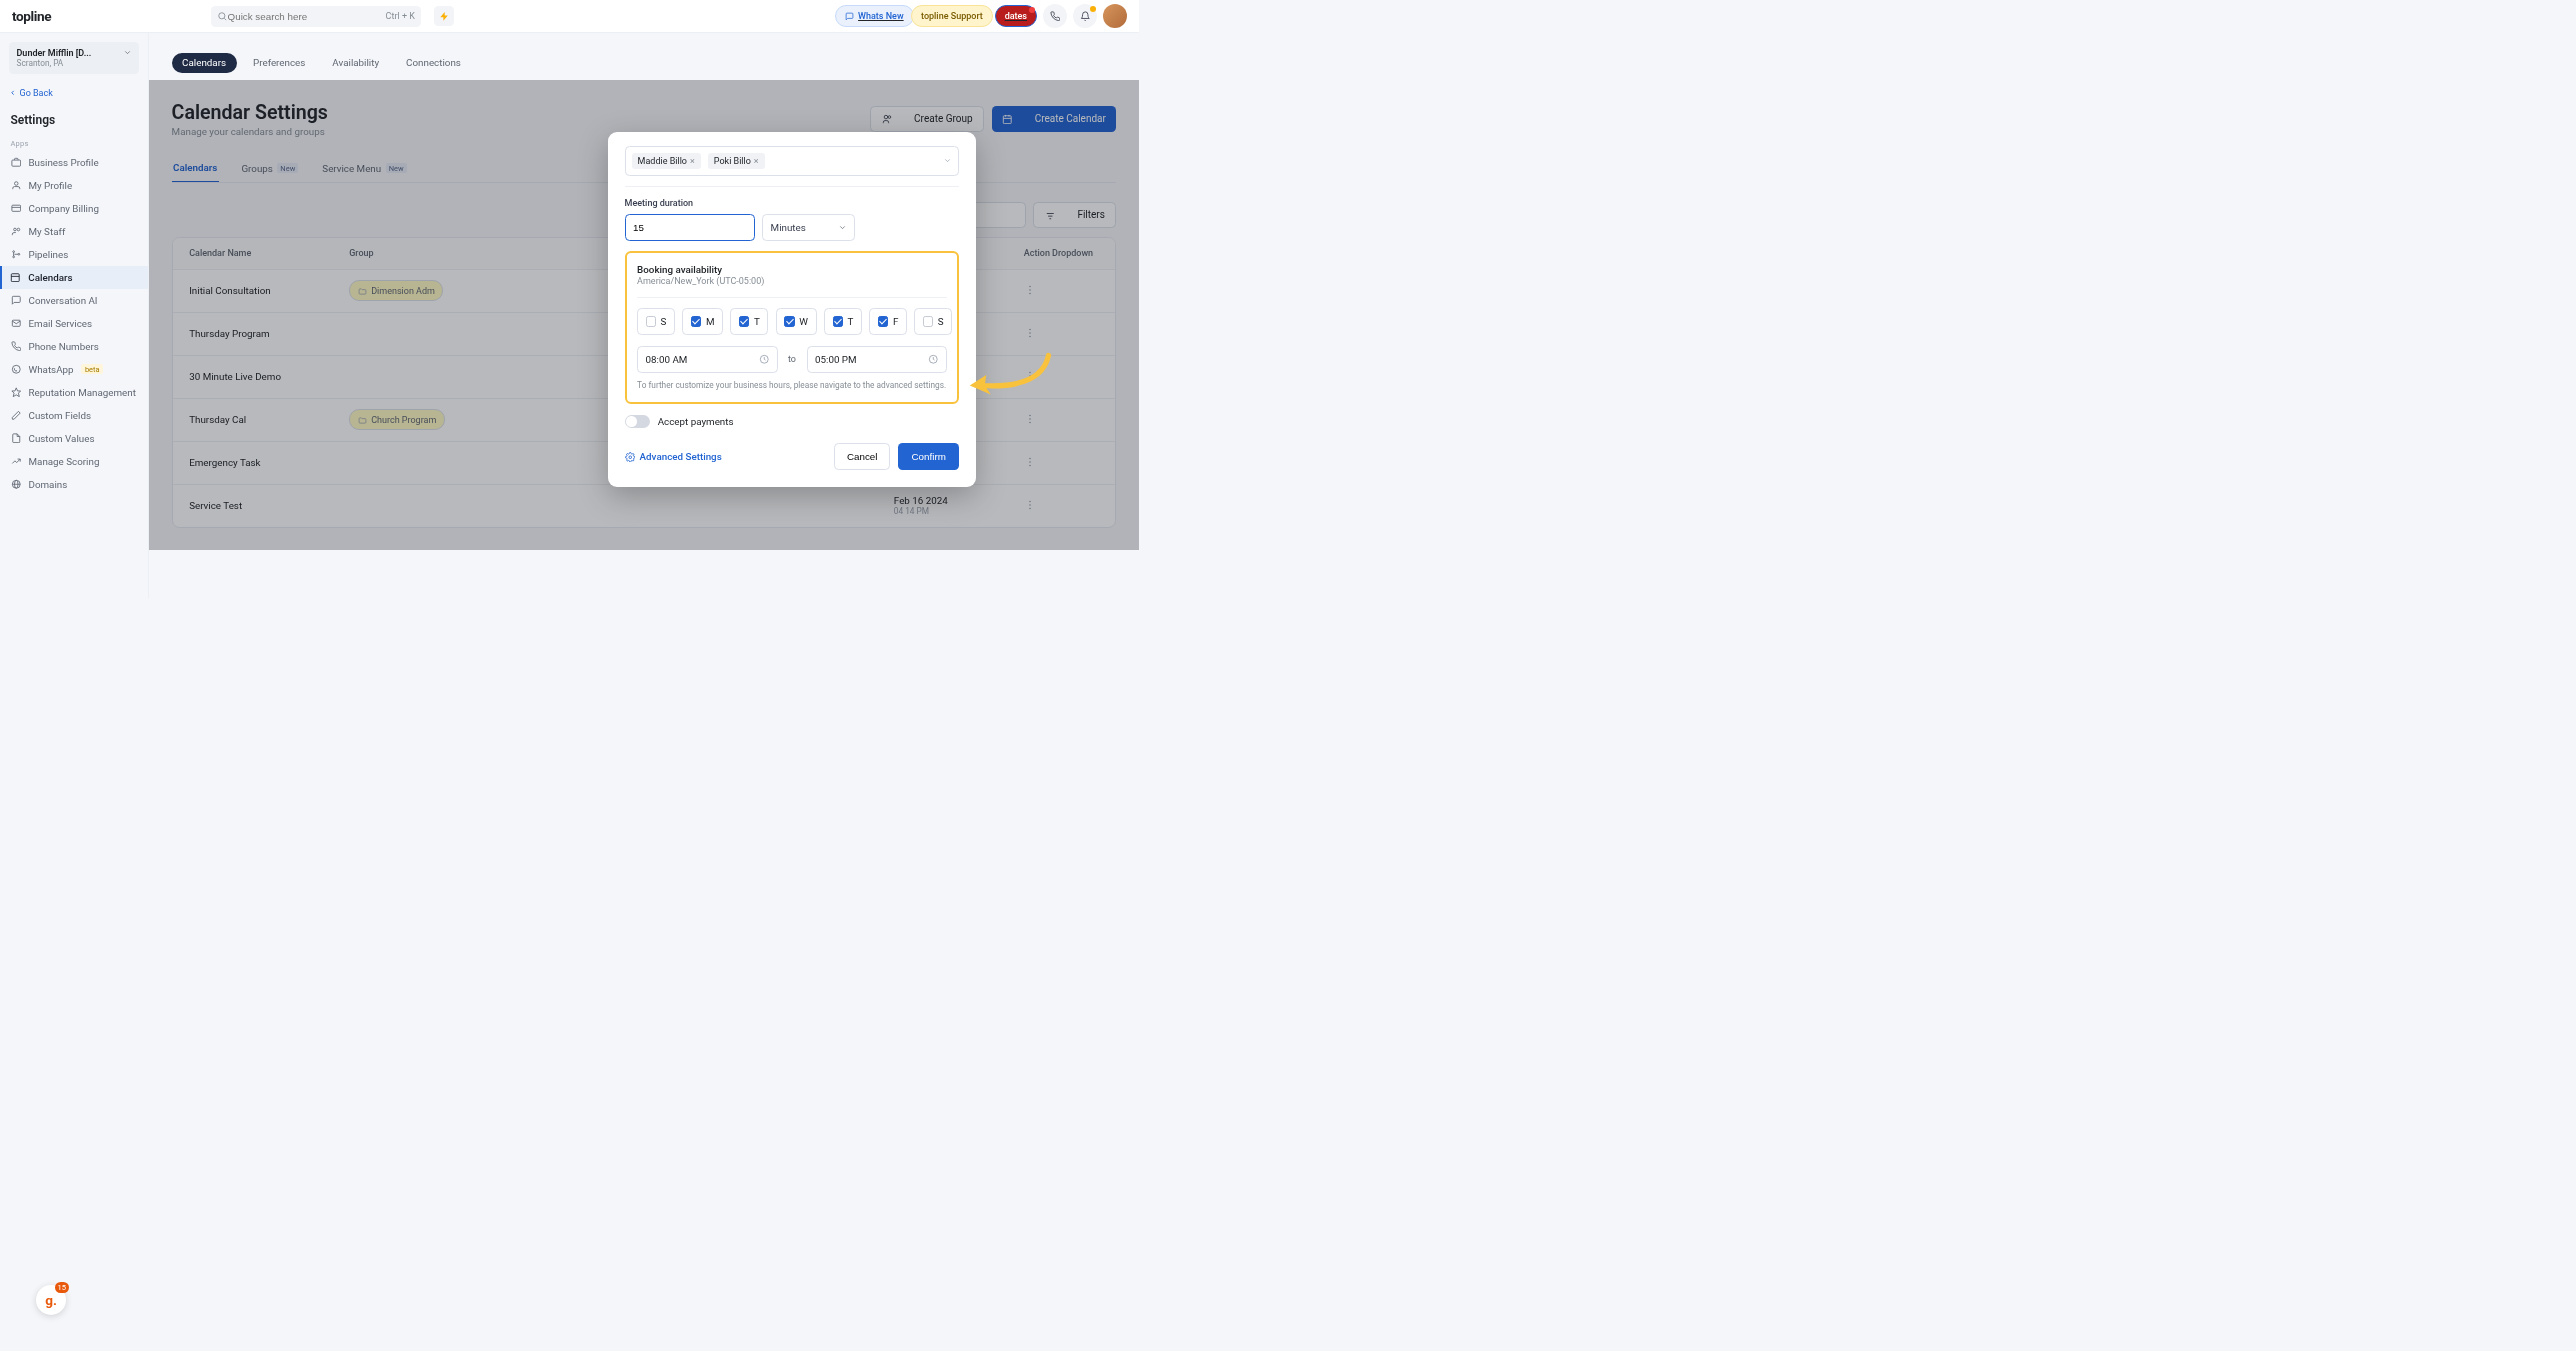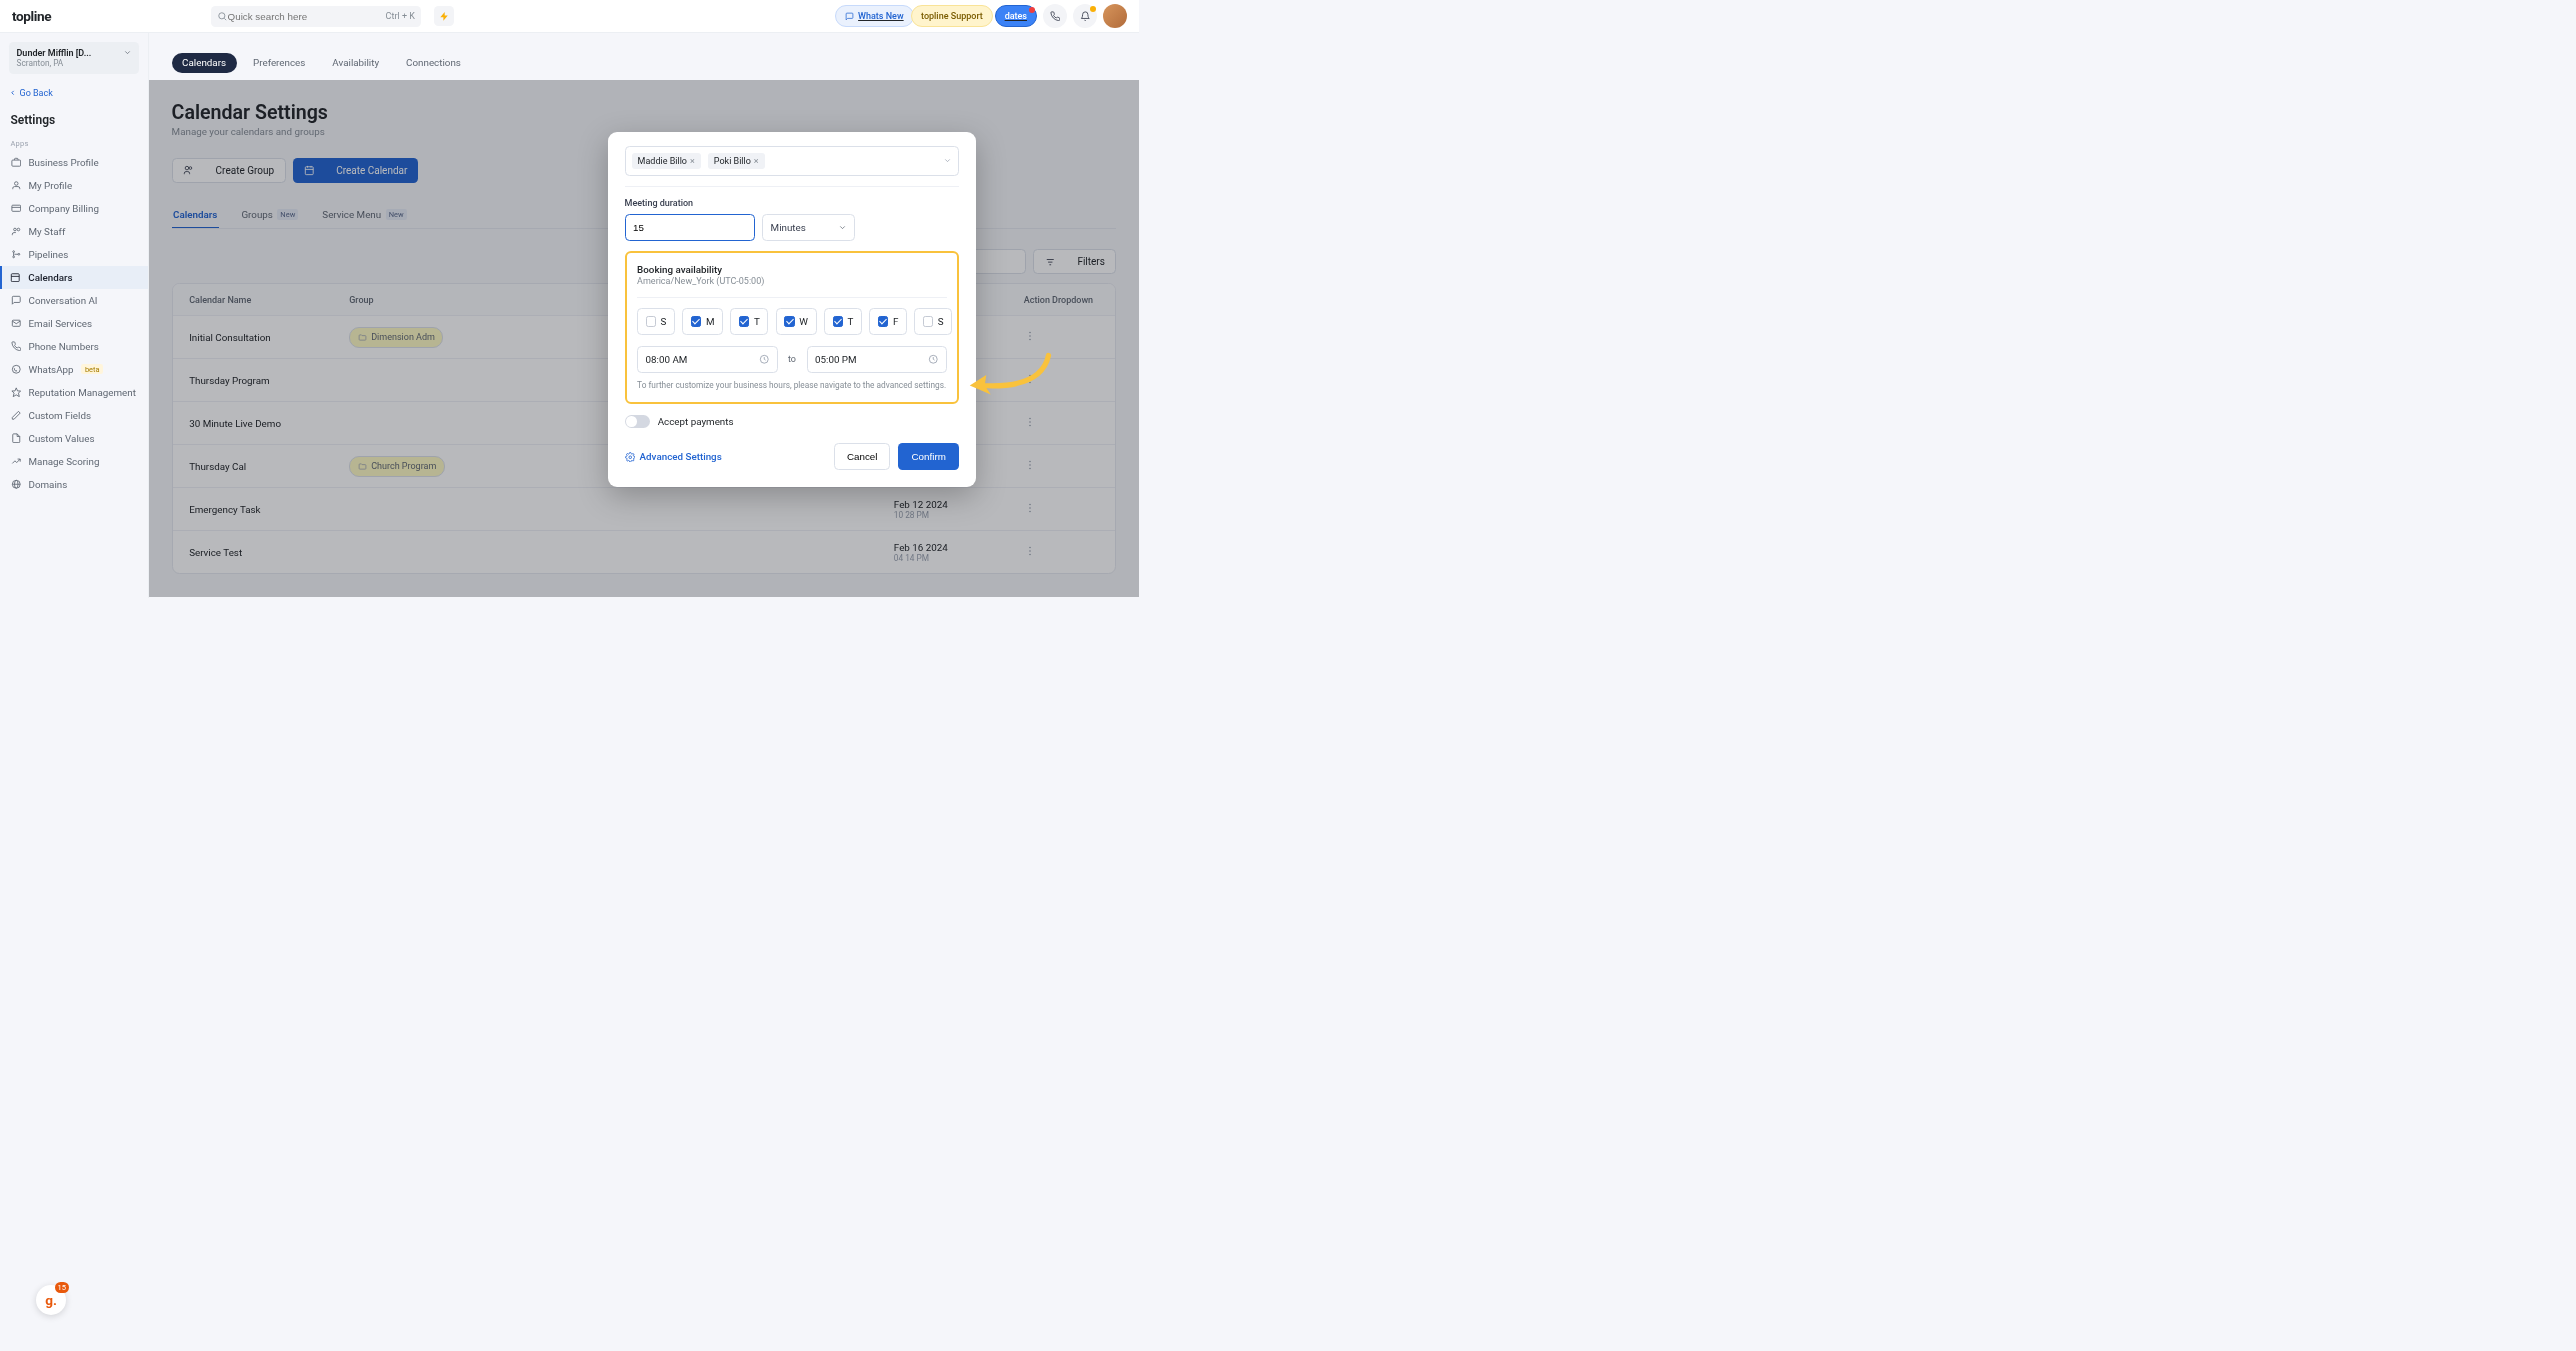--- a/index.html
+++ b/index.html
@@ -113,21 +113,21 @@
   <div class="top-right">
     <div class="pill-btn" style="background:#eaf1fd;border-color:#c7dafb;color:#2264d1;position:relative">
       <svg width="9" height="9" viewBox="0 0 24 24" fill="none" stroke="currentColor" stroke-width="2">
           <path d="M21 15a2 2 0 0 1-2 2H7l-4 4V5a2 2 0 0 1 2-2h14a2 2 0 0 1 2 2z"></path>
         </svg>
       <span>Whats New</span>
     </div>
     <div class="pill-btn support-pill">
         <span>topline Support</span>
       </div>
-    <div class="pill-btn" style="background:#3b82f6;border-color:#2264d1;color:#fff;position:relative;margin-left:75px">
+    <div class="pill-btn" style="background:#b91c1c;border-color:#2264d1;color:#fff;position:relative;margin-left:75px">
       <span>dates</span>
       <span class="dot-red"></span>
     </div>
     <div class="icon-circle">
       <svg width="10.5" height="10.5" viewBox="0 0 24 24" fill="none" stroke="#3a4050" stroke-width="2">
           <path d="M22 16.92v3a2 2 0 0 1-2.18 2A19.86 19.86 0 0 1 2.08 4.18 2 2 0 0 1 4.06 2h3a2 2 0 0 1 2 1.72c.13.98.37 1.94.72 2.85a2 2 0 0 1-.45 2.11L8.09 10a16 16 0 0 0 6 6l1.32-1.24a2 2 0 0 1 2.11-.45c.91.35 1.87.59 2.85.72A2 2 0 0 1 22 16.92z"></path>
         </svg>
     </div>
     <div class="icon-circle">
       <svg width="10.5" height="10.5" viewBox="0 0 24 24" fill="none" stroke="#3a4050" stroke-width="2">
@@ -274,21 +274,21 @@
     <div class="content-tabs" id="ctabs">
         <div class="ctab active">Calendars</div>
         <div class="ctab">Preferences</div>
         <div class="ctab">Availability</div>
         <div class="ctab">Connections</div>
       </div>
 
     <div class="page-behind">
       <div class="scrim" style="top:0;left:0"></div>
 
-      <div style="display:flex;align-items:flex-start;justify-content:space-between;flex-direction:column;">
+      <div style="display:flex;align-items:center;justify-content:space-between;">
         <div>
           <div class="page-h1">Calendar Settings</div>
           <div class="page-sub">Manage your calendars and groups</div>
         </div>
         <div style="display:flex;gap:7.5px;margin-top:21px">
           <div class="btn btn-light">
             <svg width="10.5" height="10.5" viewBox="0 0 24 24" fill="none" stroke="#3a4050" stroke-width="2">
                 <circle cx="9" cy="7" r="4"></circle>
                 <path d="M3 21v-2a4 4 0 0 1 4-4h4a4 4 0 0 1 4 4v2"></path>
                 <circle cx="17" cy="7" r="3"></circle>

